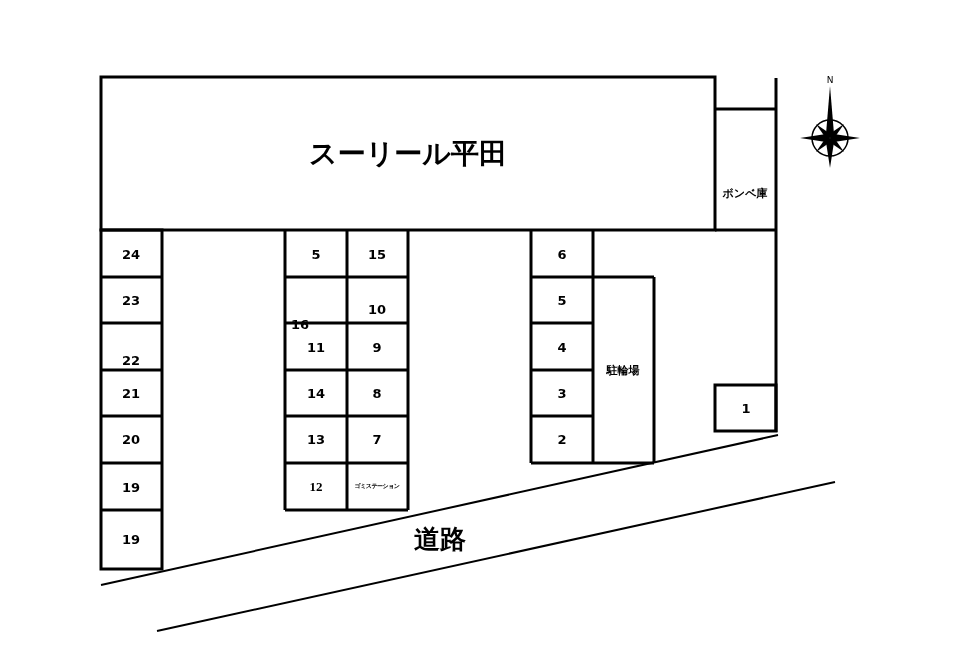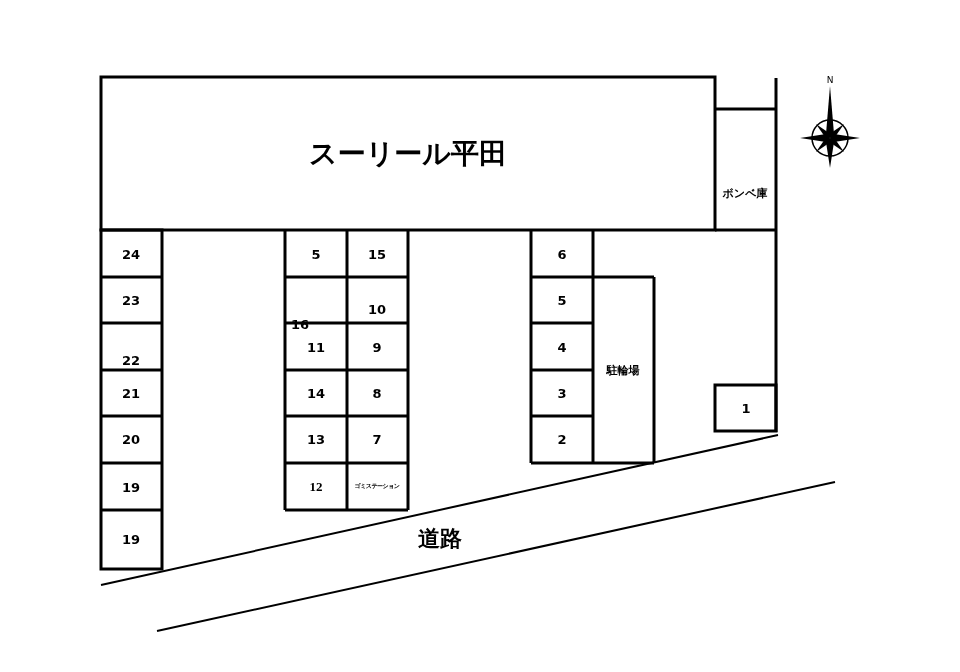--- a/index.html
+++ b/index.html
@@ -3,21 +3,21 @@
 <meta charset="utf-8">
 <style>
   html, body { margin:0; padding:0; background:#ffffff; }
   body { width:960px; height:672px; position:relative; overflow:hidden; font-family:"DejaVu Sans", sans-serif; }
   svg { position:absolute; left:0; top:0; }
   .ln { stroke:#000; stroke-width:3; fill:none; }
   .thin { stroke:#000; stroke-width:2; fill:none; }
   .lbl { position:absolute; font-family:"DejaVu Sans", sans-serif; font-weight:bold; color:#000; transform:translate(-50%,-50%); white-space:nowrap; }
   .num { font-size:13px; }
   .title { font-size:28px;text-align:center; }
-  .road { font-size:22px; }
+  .road { font-size:26px; }
   .small { font-size:11px; }
   .tiny { font-size:6px; letter-spacing:-0.5px; }
   .north { font-size:9px; font-weight:normal; }
 </style>
 </head>
 <body>
 
 <svg width="960" height="672" viewBox="0 0 960 672">
 
   <rect class="ln" x="101" y="77" width="614" height="153"></rect>

